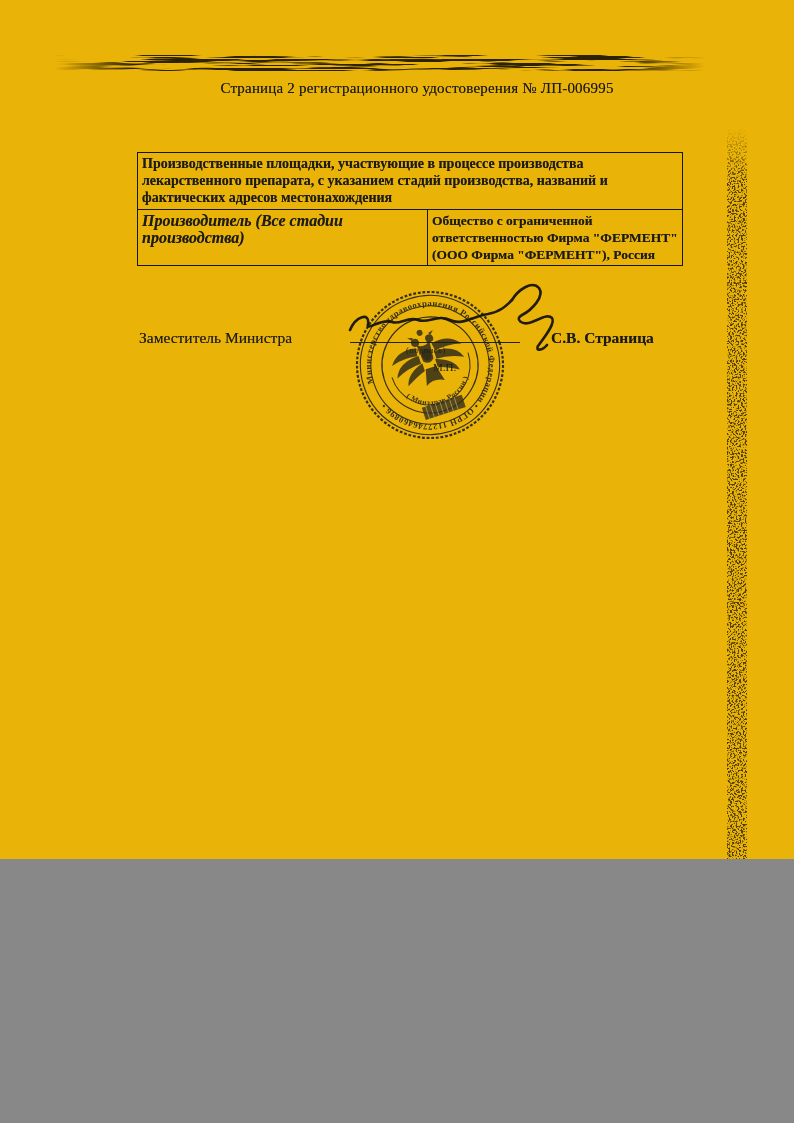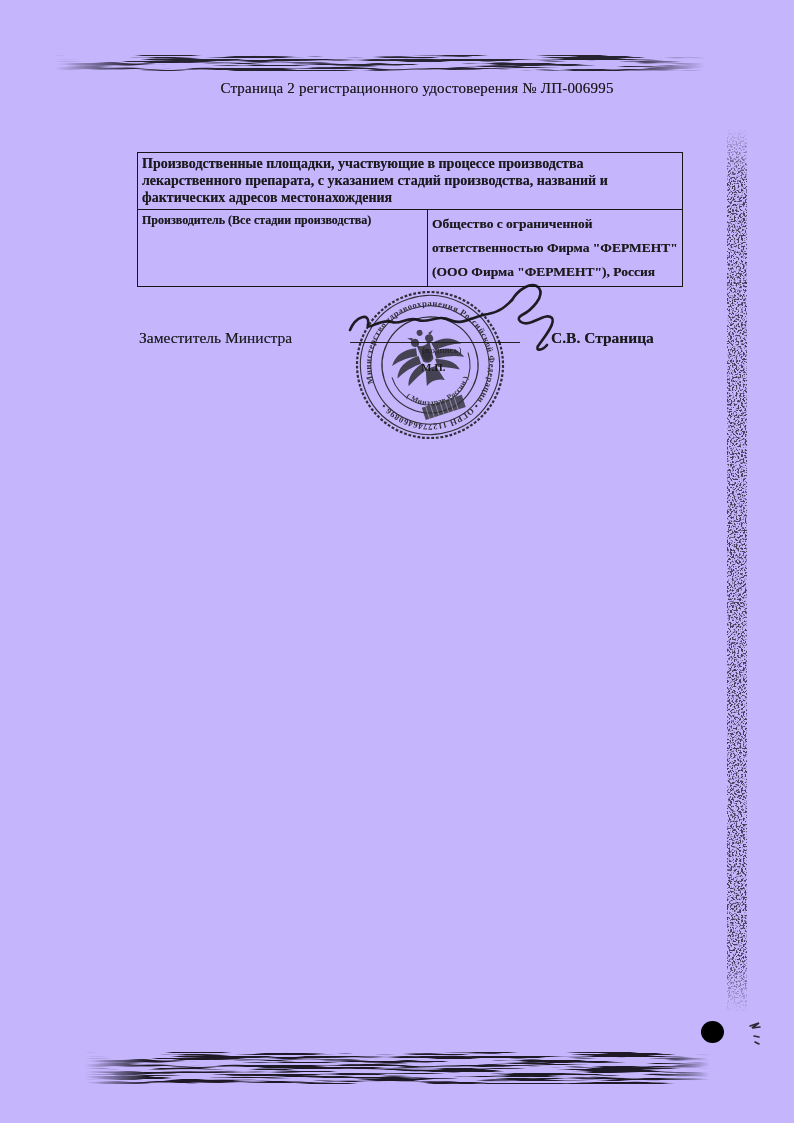--- a/index.html
+++ b/index.html
@@ -1,18 +1,18 @@
 <!DOCTYPE html>
 <html><head>
 <meta charset="utf-8">
 <style>
   html,body{margin:0;padding:0;background:#888;}
   .page{
-    position:relative;width:794px;height:1123px;margin:0 auto;
-    background:#c4b5fd;overflow:hidden;
+    position:relative;width:794px;height:859px;margin:0 auto;
+    background:#eab308;overflow:hidden;
     font-family:"Liberation Serif","DejaVu Serif",serif;
     color:#1b1b1b;
   }
   .abs{position:absolute;}
   
   .header{
     left:40px;top:80px;width:754px;text-align:center;
     font-size:15px;letter-spacing:.2px;
     text-shadow:0 0 .4px rgba(0,0,0,.55);
   }
@@ -21,30 +21,30 @@
     left:137px;top:152px;width:546px;
     border:1.7px solid #161616;
     font-size:14px;line-height:17px;font-weight:bold;
     text-shadow:0 0 .4px rgba(0,0,0,.5);
     box-sizing:border-box;
   }
   .t-title{padding:2px 4px 3px 4px;}
   .t-row2{display:flex;border-top:1.7px solid #161616;}
   .t-cell-label{
     width:290px;box-sizing:border-box;border-right:1.7px solid #161616;
-    padding:2px 4px;font-size:12px;line-height:17px;
+    padding:2px 4px;font-style:italic;font-size:16px;line-height:17px;
   }
-  .t-cell-value{flex:1;padding:2px 4px;font-size:13.5px;line-height:24px;}
+  .t-cell-value{flex:1;padding:2px 4px;font-size:13.5px;line-height:17px;}
   .t-row3{border-top:1.7px solid #161616;padding:2px 4px;font-size:13.5px;line-height:17px;}
   
   .sig-title{left:139px;top:329px;font-size:15.5px;font-weight:normal;text-shadow:0 0 .4px rgba(0,0,0,.5);}
   .sig-name{left:551px;top:329px;font-size:15.5px;font-weight:bold;text-shadow:0 0 .4px rgba(0,0,0,.5);}
   .sig-line{left:350px;top:342px;width:170px;border-top:1.6px solid #222;}
-  .sig-caption{left:406px;top:345px;font-size:8.5px;letter-spacing:.5px;margin-left:16px;}
-  .sig-mp{left:421px;top:361px;font-size:11px;font-weight:bold;}
+  .sig-caption{left:406px;top:345px;font-size:8.5px;letter-spacing:.5px;}
+  .sig-mp{left:433px;top:361px;font-size:11px;font-weight:normal;}
   
   .stamp{left:346px;top:281px;opacity:.88;}
   .scrawl{left:330px;top:278px;}
   
   .smudge-top{left:55px;top:55px;opacity:.8;
     -webkit-mask-image:linear-gradient(90deg,transparent,#000 12%,#000 88%,transparent);
     mask-image:linear-gradient(90deg,transparent,#000 12%,#000 88%,transparent);}
   .smudge-bottom{left:85px;top:1052px;opacity:.85;
     -webkit-mask-image:linear-gradient(90deg,transparent,#000 10%,#000 55%,#000 92%,transparent);
     mask-image:linear-gradient(90deg,transparent,#000 10%,#000 55%,#000 92%,transparent);}

